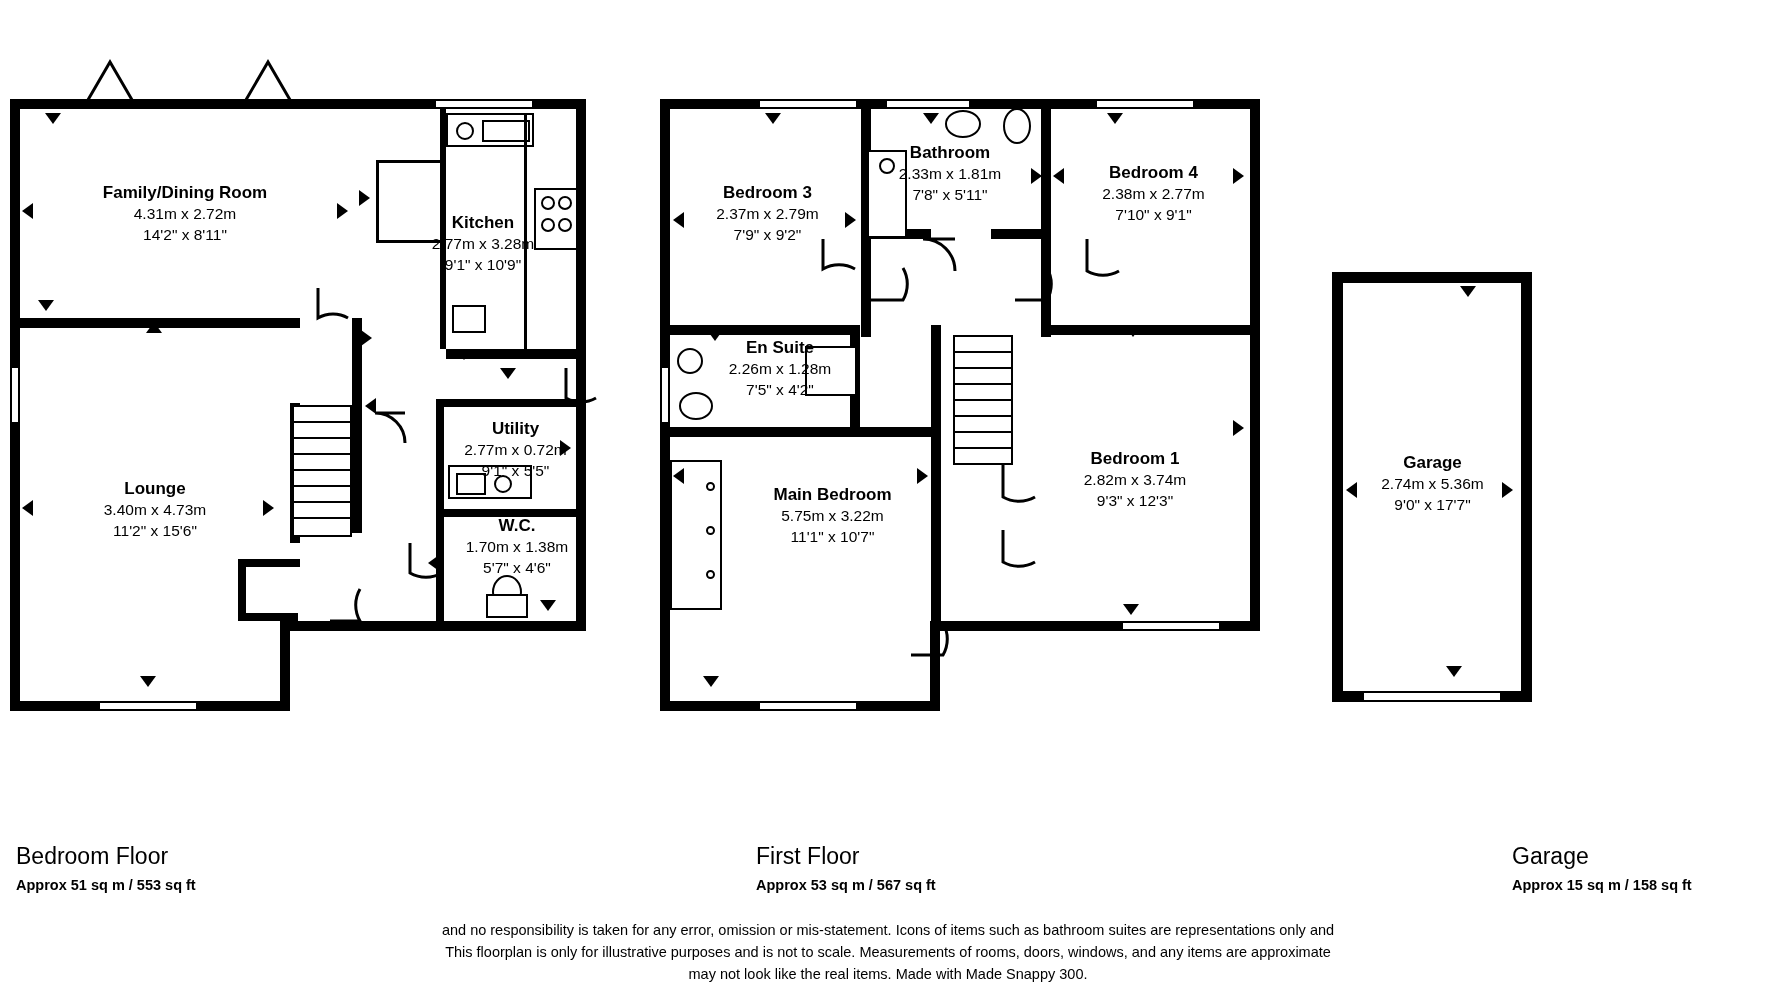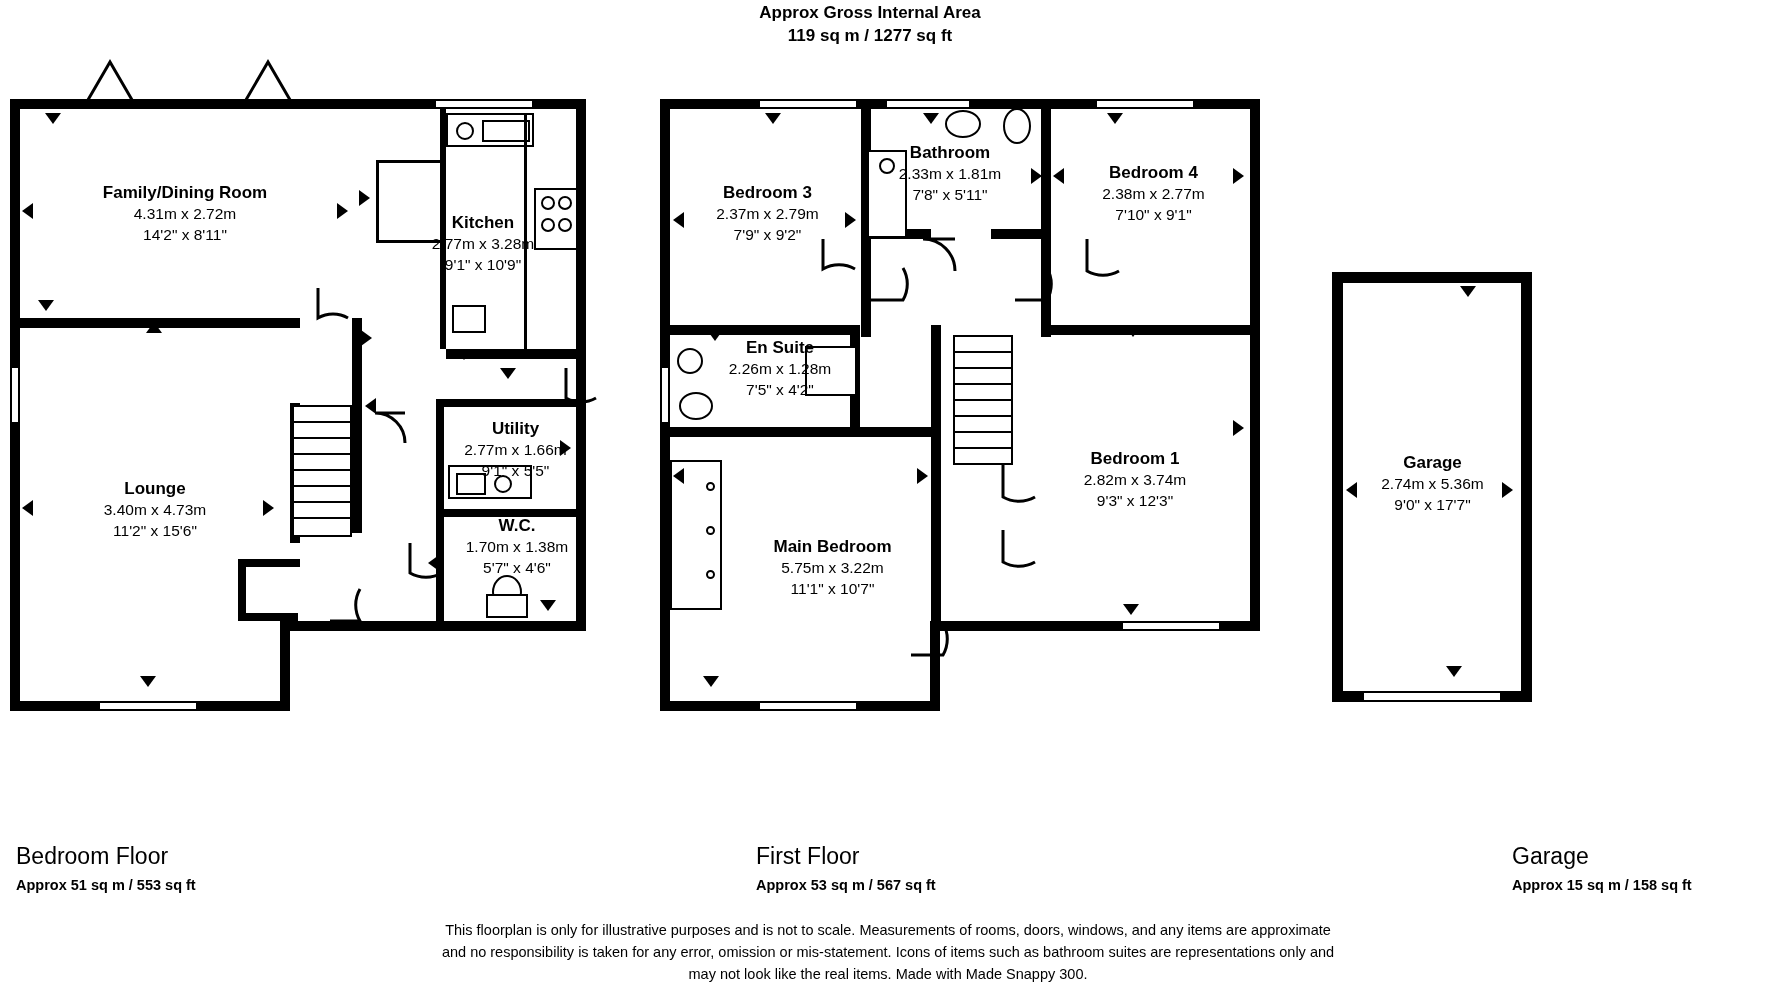--- a/index.html
+++ b/index.html
@@ -128,24 +128,20 @@
   .stair-step { position: absolute; background: #000; height: 2px; left: 0; right: 0; }
 
   
   svg.doorlayer { position: absolute; left: 0; top: 0; overflow: visible; }
 </style>
 </head>
 <body>
 
 <div class="stage">
 
-  <div id="header">
-    <div>Approx Gross Internal Area</div>
-    <div>119 sq m / 1277 sq ft</div>
-  </div>
 
   <div class="abs" style="left:0;top:0;width:680px;height:730px;">
 
     <svg class="doorlayer" width="680" height="730">
       <polyline points="85,105 110,62 135,105" fill="none" stroke="#000" stroke-width="3"></polyline>
       <polyline points="243,105 268,62 293,105" fill="none" stroke="#000" stroke-width="3"></polyline>
     </svg>
 
     <div class="wall" style="left:10px;top:99px;width:290px;height:10px;"></div>
     <div class="wall" style="left:300px;top:99px;width:286px;height:10px;"></div>
@@ -247,21 +243,21 @@
     </div>
 
     <div class="room-label" style="left:55px;top:478px;width:200px;">
       <span class="name">Lounge</span>
       <span class="dim">3.40m x 4.73m</span>
       <span class="dim">11'2" x 15'6"</span>
     </div>
 
     <div class="room-label" style="left:428px;top:418px;width:175px;">
       <span class="name">Utility</span>
-      <span class="dim">2.77m x 1.66m</span>
+      <span class="dim">2.77m x 0.72m</span>
       <span class="dim">9'1" x 5'5"</span>
     </div>
 
     <div class="room-label" style="left:432px;top:515px;width:170px;">
       <span class="name">W.C.</span>
       <span class="dim">1.70m x 1.38m</span>
       <span class="dim">5'7" x 4'6"</span>
     </div>
   </div>
 
@@ -369,21 +365,21 @@
       <span class="dim">2.26m x 1.28m</span>
       <span class="dim">7'5" x 4'2"</span>
     </div>
 
     <div class="room-label" style="left:380px;top:448px;width:200px;">
       <span class="name">Bedroom 1</span>
       <span class="dim">2.82m x 3.74m</span>
       <span class="dim">9'3" x 12'3"</span>
     </div>
 
-    <div class="room-label" style="left:70px;top:536px;width:215px;">
+    <div class="room-label" style="left:70px;top:484px;width:215px;">
       <span class="name">Main Bedroom</span>
       <span class="dim">5.75m x 3.22m</span>
       <span class="dim">11'1" x 10'7"</span>
     </div>
   </div>
 
   <div class="abs" style="left:1320px;top:0;width:280px;height:730px;">
     <div class="wall" style="left:12px;top:272px;width:200px;height:11px;"></div>
     <div class="wall" style="left:12px;top:272px;width:11px;height:430px;"></div>
     <div class="wall" style="left:201px;top:272px;width:11px;height:430px;"></div>
@@ -414,18 +410,18 @@
   <div class="floor-caption" style="left:756px;top:843px;">
     <span class="ftitle">First Floor</span>
     <span class="farea">Approx 53 sq m / 567 sq ft</span>
   </div>
   <div class="floor-caption" style="left:1512px;top:843px;">
     <span class="ftitle">Garage</span>
     <span class="farea">Approx 15 sq m / 158 sq ft</span>
   </div>
 
   <div id="disclaimer">
+    <div>and no responsibility is taken for any error, omission or mis-statement. Icons of items such as bathroom suites are representations only and</div>
     <div>This floorplan is only for illustrative purposes and is not to scale. Measurements of rooms, doors, windows, and any items are approximate</div>
-    <div>and no responsibility is taken for any error, omission or mis-statement. Icons of items such as bathroom suites are representations only and</div>
     <div>may not look like the real items. Made with Made Snappy 300.</div>
   </div>
 
 </div>
 
 </body></html>

